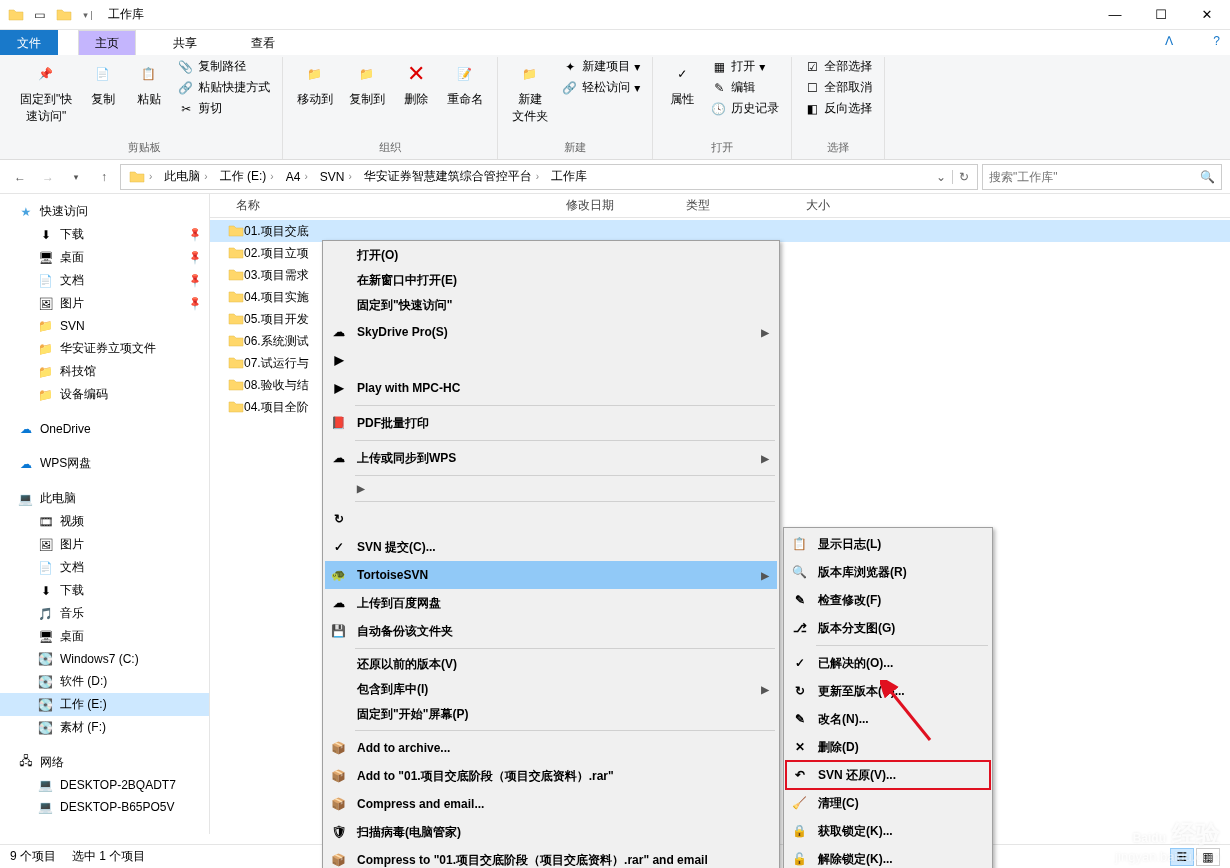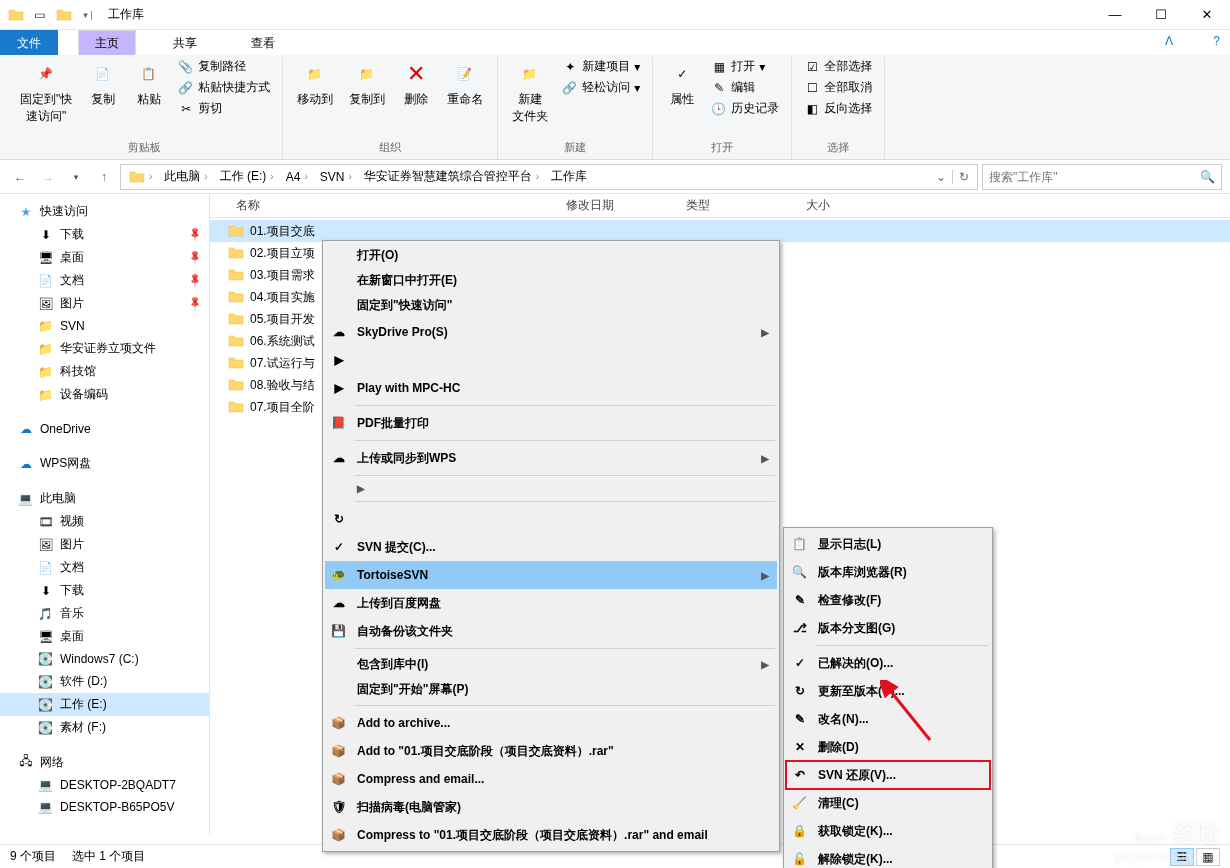--- a/index.html
+++ b/index.html
@@ -41,21 +41,21 @@
 .side-item .fico { width: 16px; height: 16px; display: inline-flex; align-items: center; justify-content: center; }
 .side-gap { height: 12px; }
 .content { flex: 1; position: relative; }
 .colheaders { display: flex; border-bottom: 1px solid #e5e5e5; height: 24px; align-items: center; padding-left: 18px; color: #444; }
 .ch { padding: 0 8px; }
 .ch.name { width: 330px; }
 .ch.date { width: 120px; }
 .ch.type { width: 120px; }
 .ch.size { width: 80px; }
 .filelist { padding: 2px 0; }
-.file-row { display: flex; align-items: center; padding: 2px 8px 2px 18px; gap: 6px; height: 22px; }
+.file-row { display: flex; align-items: center; padding: 2px 8px 2px 18px; height: 22px; }
 .file-row.selected { background: #cde8ff; }
 .file-row .fico { width: 16px; height: 16px; display: inline-flex; align-items: center; justify-content: center; }
 .statusbar { position: absolute; bottom: 0; left: 0; right: 0; height: 24px; border-top: 1px solid #e5e5e5; display: flex; align-items: center; padding: 0 10px; gap: 16px; background: #fff; }
 .statusbar .viewbtns { margin-left: auto; display: flex; gap: 2px; }
 .viewbtn { width: 24px; height: 18px; border: 1px solid #ccc; display: flex; align-items: center; justify-content: center; }
 .viewbtn.active { background: #cde8ff; border-color: #91c9f7; }
 
 .contextmenu { position: absolute; background: #f0f0f0; border: 1px solid #a0a0a0; box-shadow: 2px 2px 4px rgba(0,0,0,0.3); padding: 2px; }
 .cm1 { left: 322px; top: 240px; width: 458px; }
 .cm2 { left: 783px; top: 527px; width: 210px; }
@@ -442,21 +442,21 @@
             </svg>
           </span>
           <span>08.验收与结</span>
         </div>
         <div class="file-row ">
           <span class="fico">
             <svg width="16" height="16">
               <path class="folder-svg" d="M1 3h5l2 2h7v8H1z"></path>
             </svg>
           </span>
-          <span>07.项目全阶</span>
+          <span>04.项目全阶</span>
         </div>
       </div>
   </div>
 </div>
 
 <div class="statusbar">
   <span>9 个项目</span>
   <span>选中 1 个项目</span>
   <div class="viewbtns">
     <div class="viewbtn active">☰</div>
@@ -516,20 +516,23 @@
     </div>
     <div class="cm-item">
       <span class="cmic">☁</span>
       <span class="cmlabel">上传到百度网盘</span>
     </div>
     <div class="cm-item">
       <span class="cmic">💾</span>
       <span class="cmlabel">自动备份该文件夹</span>
     </div>
     <div class="cm-sep"></div>
+    <div class="cm-item noicon">
+      <span class="cmlabel">还原以前的版本(V)</span>
+    </div>
     <div class="cm-item noicon">
       <span class="cmlabel">包含到库中(I)</span>
       <span class="cmarr">▶</span>
     </div>
     <div class="cm-item noicon">
       <span class="cmlabel">固定到"开始"屏幕(P)</span>
     </div>
     <div class="cm-sep"></div>
     <div class="cm-item">
       <span class="cmic">📦</span>

